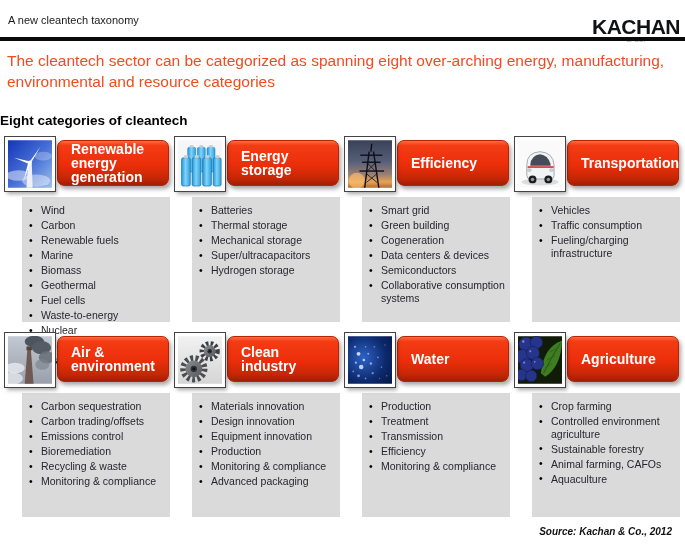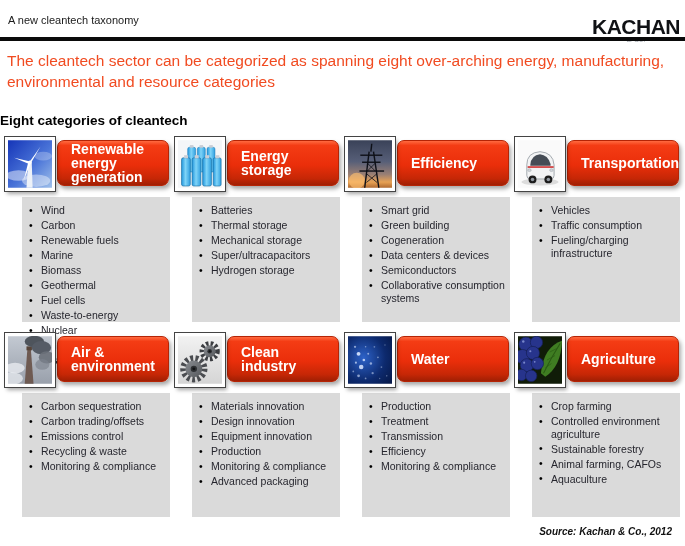--- a/index.html
+++ b/index.html
@@ -291,20 +291,21 @@
             <ellipse cx="44" cy="24" rx="9" ry="7" fill="#6a7079" opacity="0.9"></ellipse>
             <ellipse cx="39" cy="32" rx="8" ry="6" fill="#7d838d" opacity="0.65"></ellipse>
           </svg>
         </div>
       </div>
       <div class="panel">
         <ul class="items">
             <li>Carbon sequestration</li>
             <li>Carbon trading/offsets</li>
             <li>Emissions control</li>
+            <li>Bioremediation</li>
             <li>Recycling &amp; waste</li>
             <li>Monitoring &amp; compliance</li>
           </ul>
       </div>
     </div>
 
     <div class="cell row2">
       <div class="cell-head">
         <div class="banner">
           <span>Clean industry</span>

